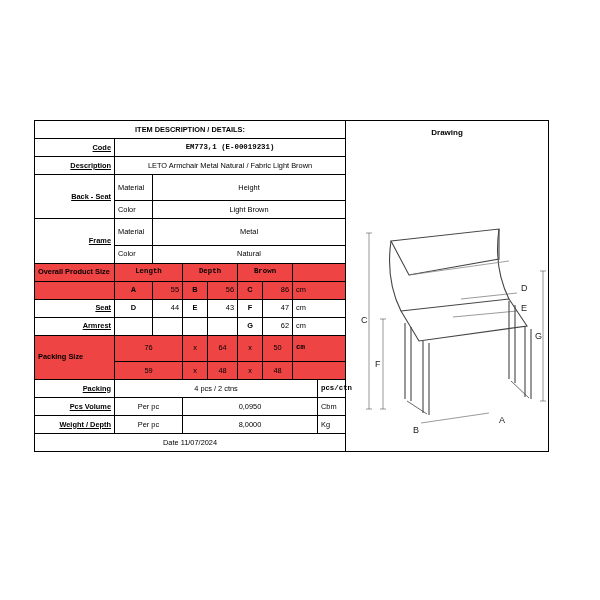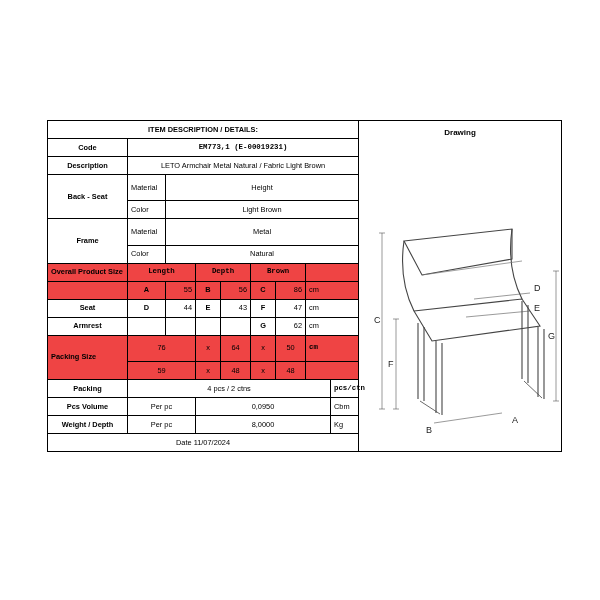--- a/index.html
+++ b/index.html
@@ -8,21 +8,21 @@
     background: #ffffff;
   }
   body {
     width: 600px;
     height: 600px;
     font-family: "Liberation Sans", sans-serif;
     color: #000000;
   }
   #sheet {
     position: absolute;
-    left: 47px;
+    left: 34px;
     top: 120px;
     width: 514px;
   }
   table.spec {
     border-collapse: collapse;
     width: 514px;
     table-layout: fixed;
   }
   table.spec td {
     border: 1px solid #000000;
@@ -34,21 +34,22 @@
   }
   .title-cell {
     text-align: center;
     font-weight: bold;
     font-size: 8px;
     height: 17px;
   }
   .lbl {
     font-weight: bold;
     font-size: 7.4px;
-    text-align: center;
+    text-align: right;
+    text-decoration: underline;
   }
   .lbl-big {
     font-weight: bold;
     font-size: 8.4px;
     text-align: left;
   }
   .ctr { text-align: center; }
   .val { text-align: right; margin-top: 6px; }
   .bold { font-weight: bold; font-family: Liberation Mono, monospace; }
   .yellow { background: #ef4444; }

